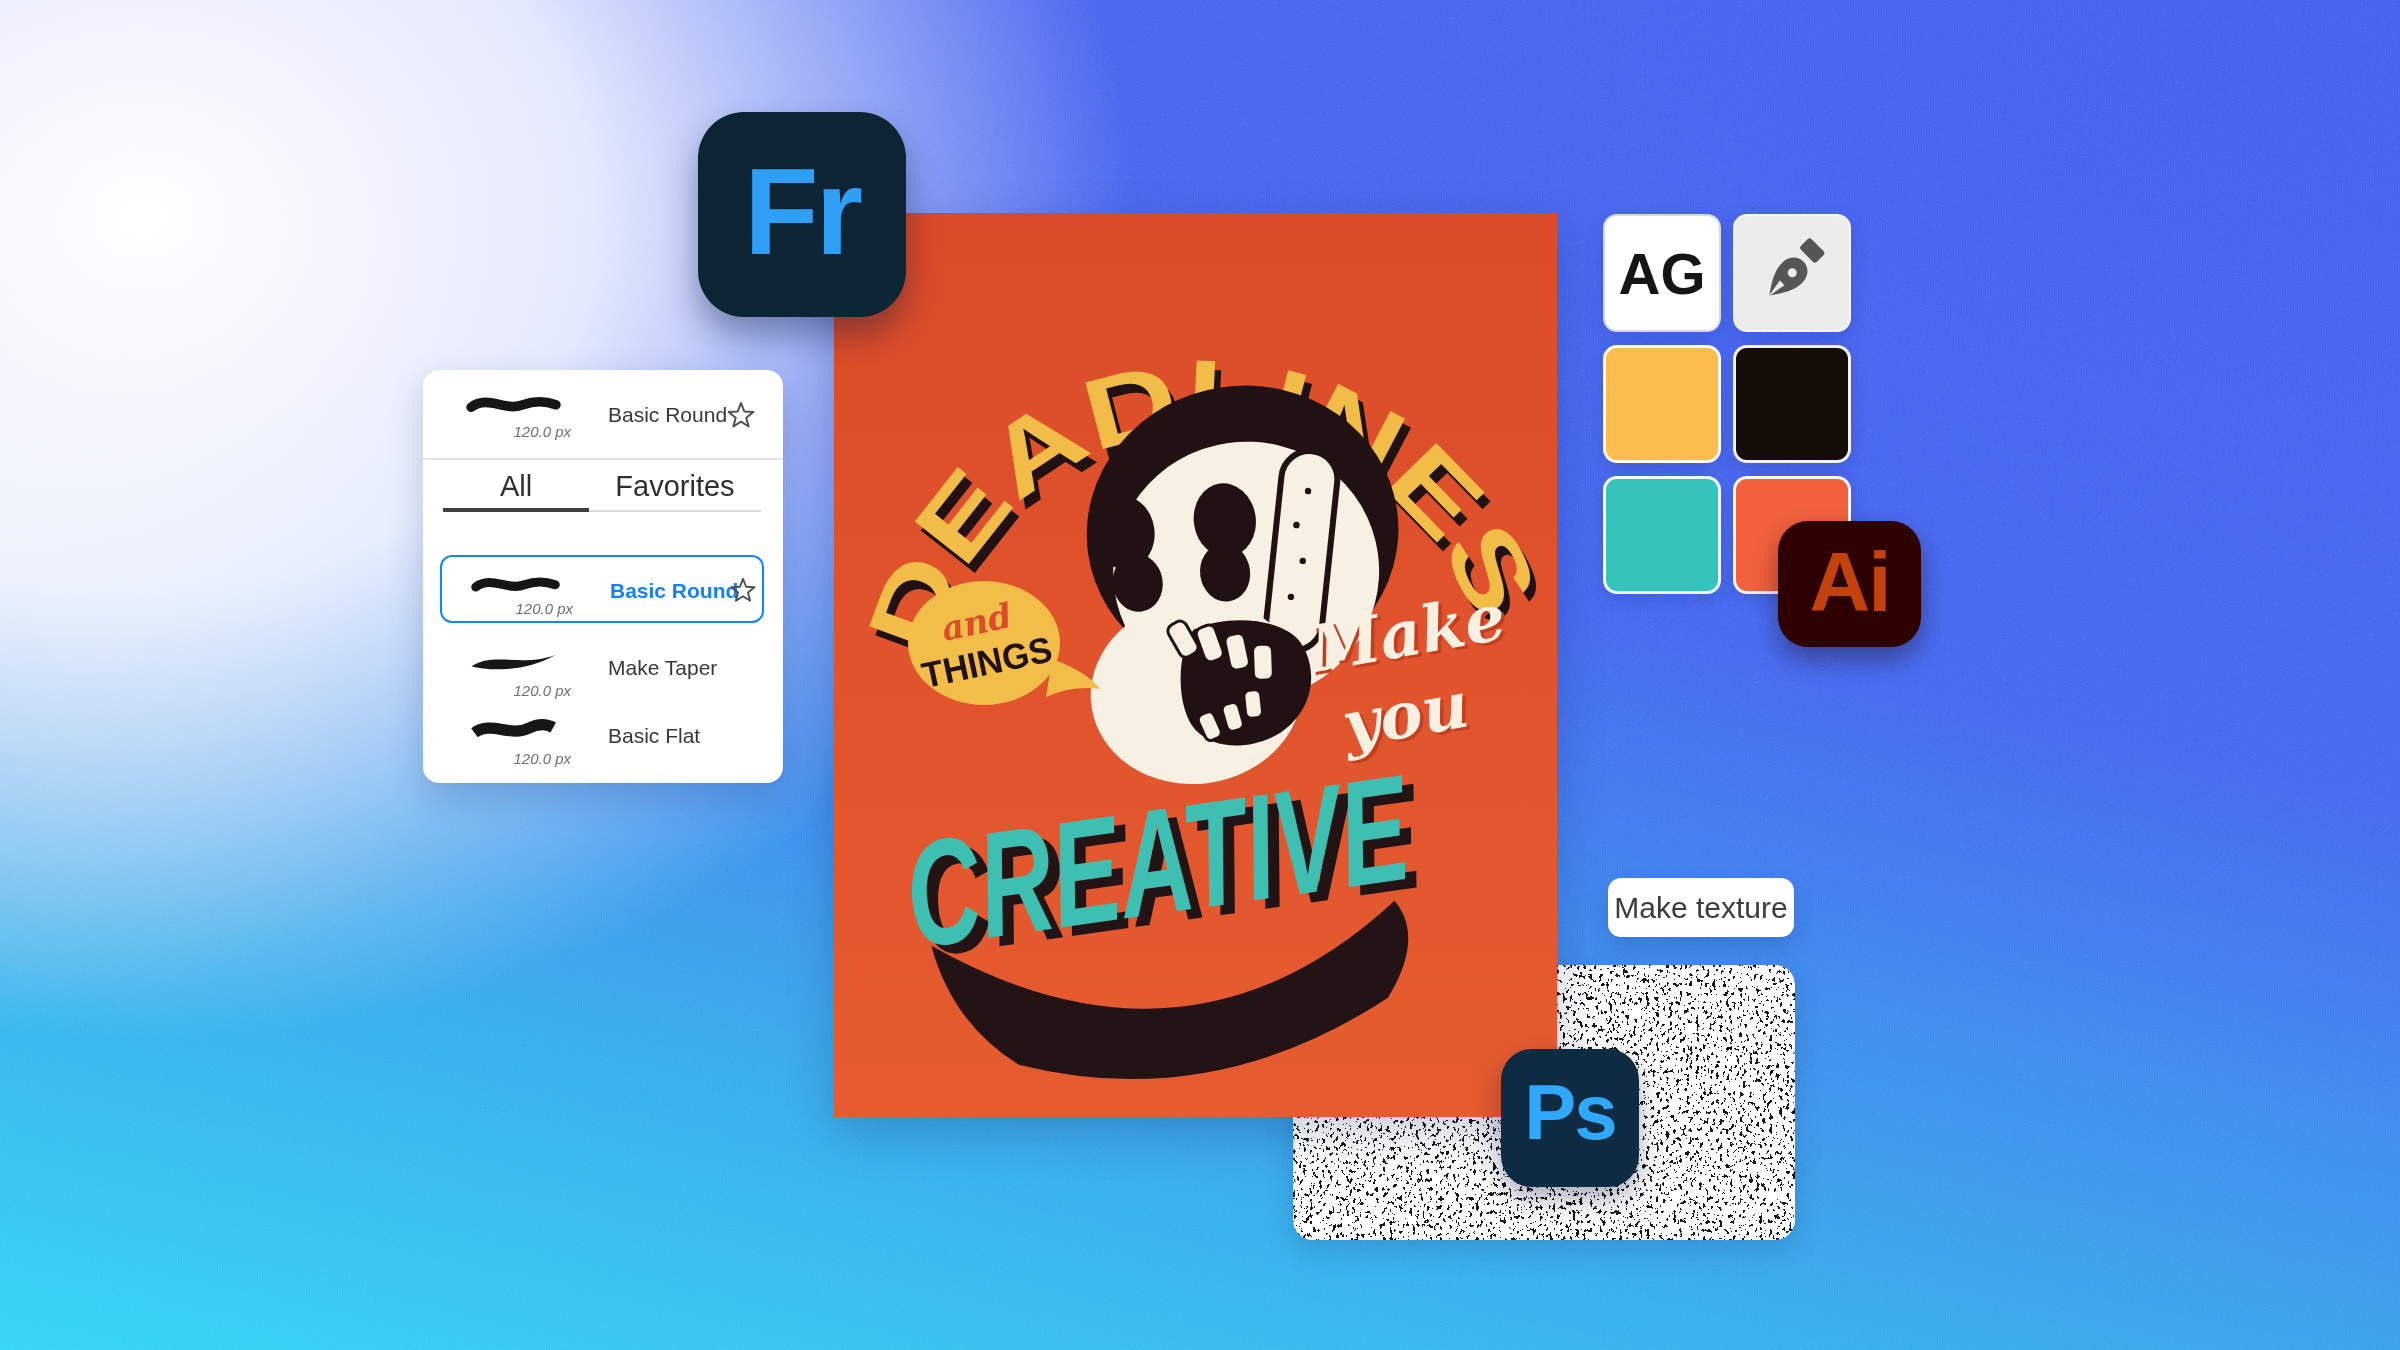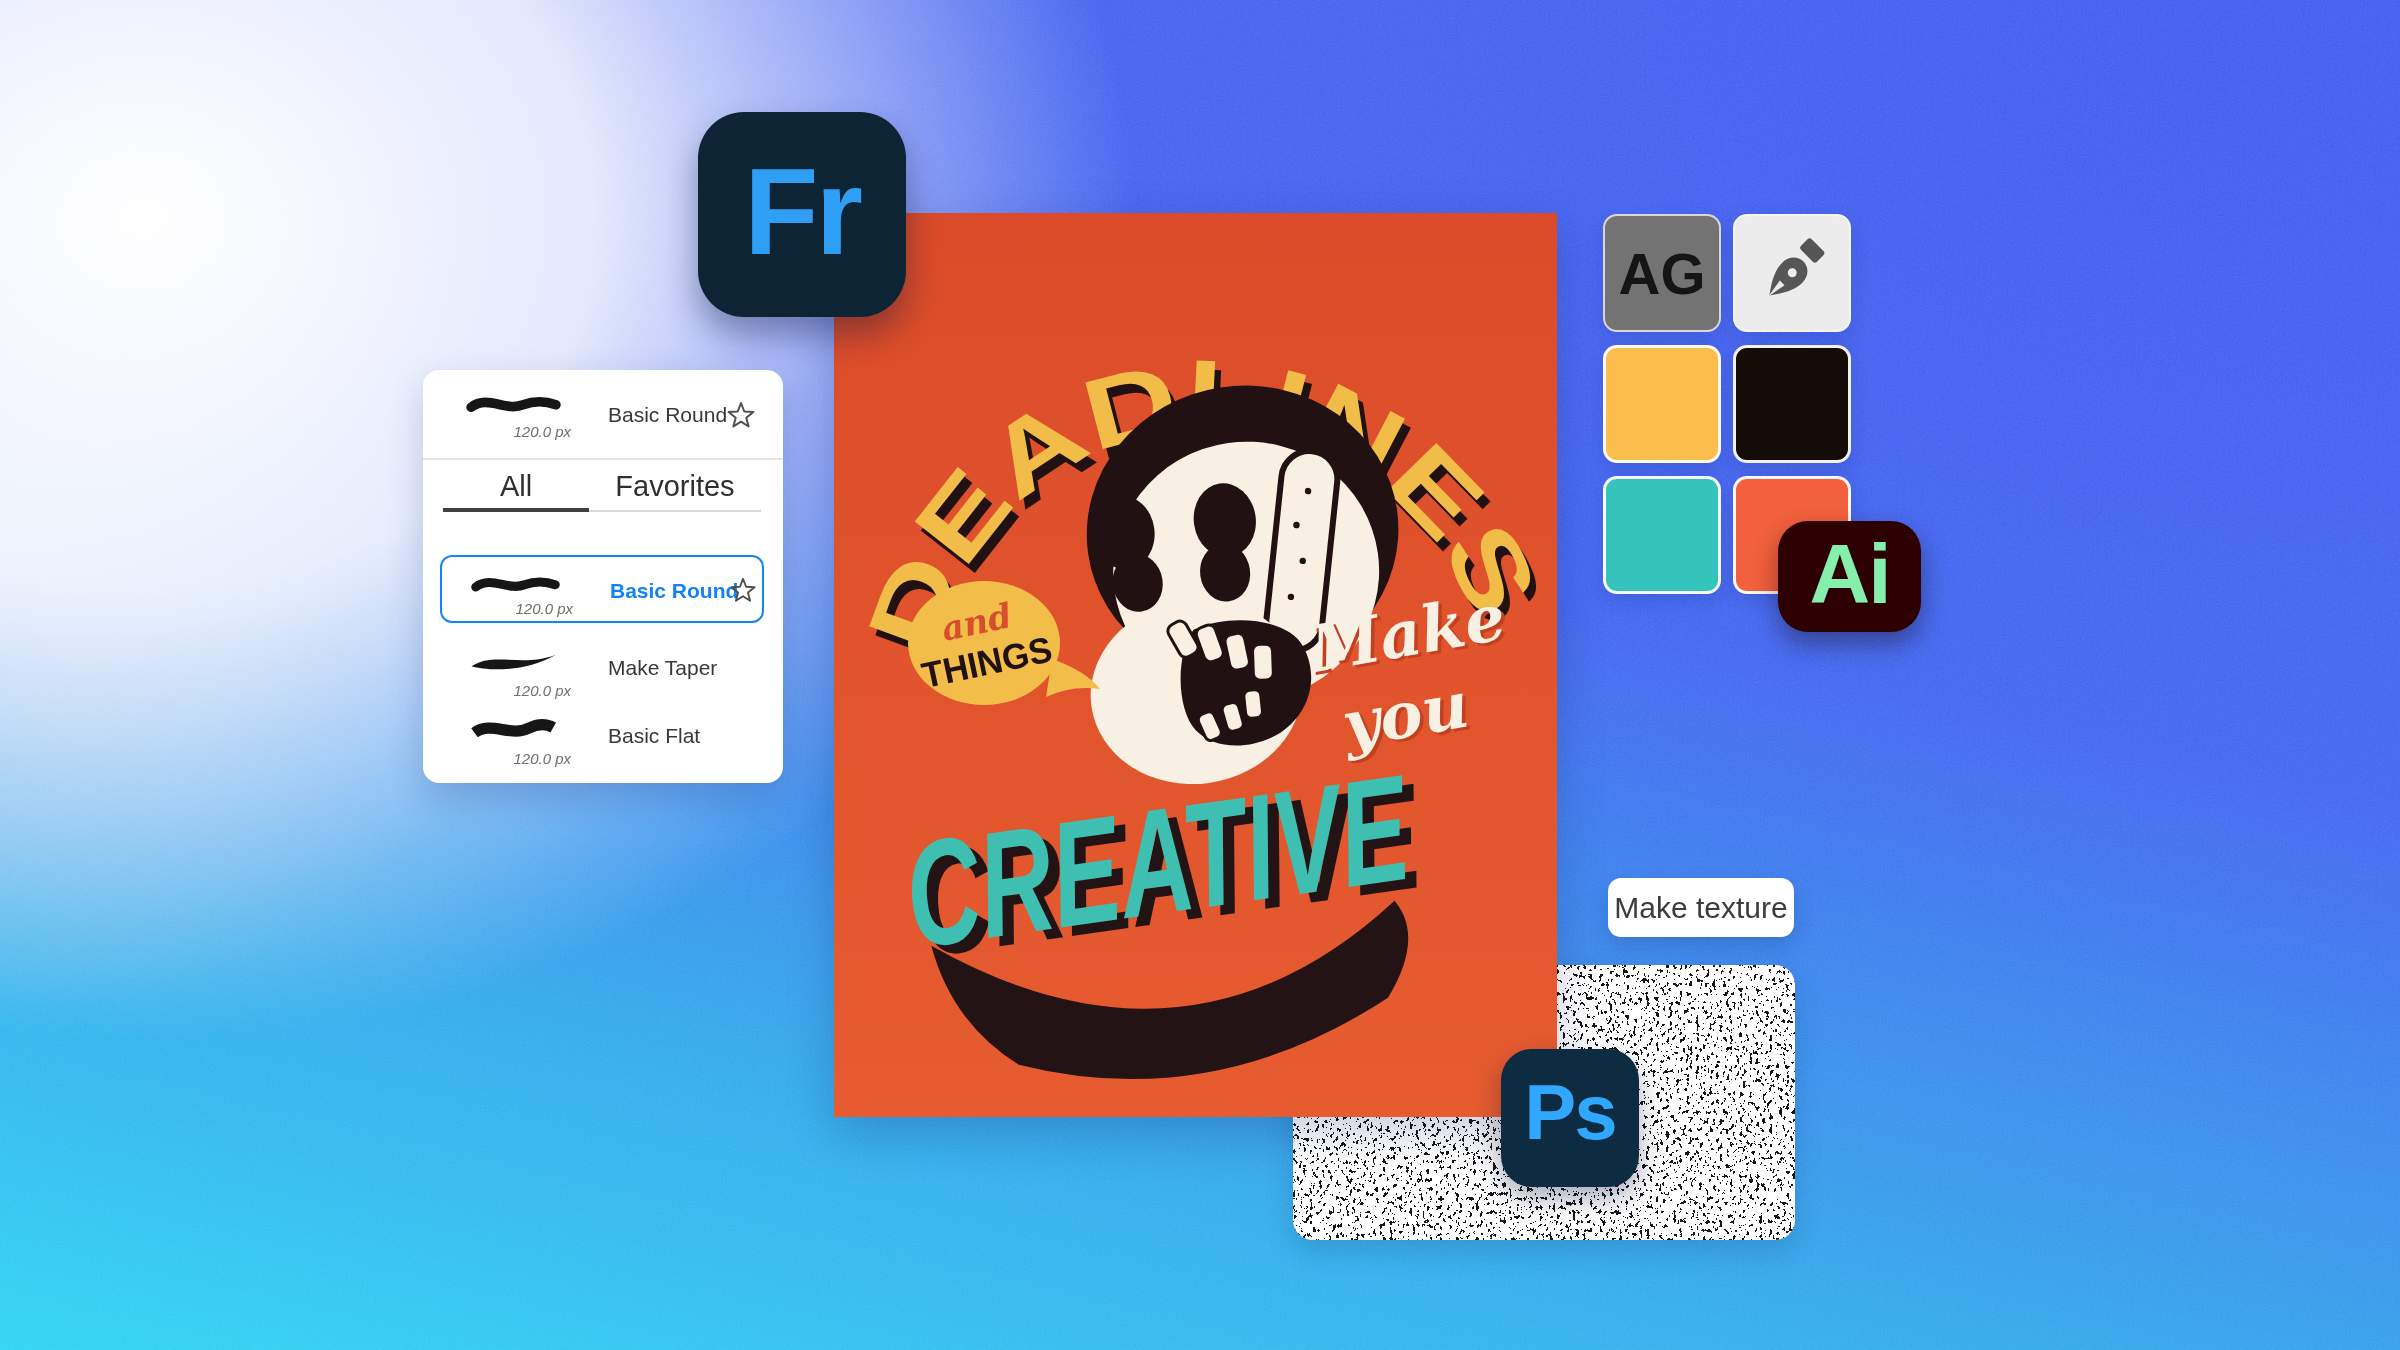--- a/index.html
+++ b/index.html
@@ -30,22 +30,22 @@
   .script-shadow{fill:#c2401f;}
   .big-word{font-family:"Liberation Sans",sans-serif;font-weight:700;font-style:italic;
       font-size:150px;fill:#3fbfb2;text-anchor:middle;}
   .big-word.bw-shadow{fill:#241314;}
   
   .app-icon{position:absolute;display:flex;align-items:center;justify-content:center;
       font-weight:700;z-index:5;user-select:none;}
   .icon-fresco{left:698px;top:112px;width:208px;height:205px;border-radius:46px;
       background:#0d2435;color:#2e9ff5;font-size:122px;letter-spacing:-3px;
       box-shadow:0 18px 34px rgba(8,18,60,.38);padding-bottom:6px;box-sizing:border-box;}
-  .icon-ai{left:1778px;top:521px;width:143px;height:111px;border-radius:30px;
-      background:#2d0001;color:#86efac;font-size:84px;letter-spacing:-2px;
+  .icon-ai{left:1778px;top:521px;width:143px;height:126px;border-radius:30px;
+      background:#2d0001;color:#c2410c;font-size:84px;letter-spacing:-2px;
       box-shadow:0 12px 26px rgba(20,5,5,.4);padding-bottom:4px;box-sizing:border-box;}
   .icon-ps{left:1501px;top:1049px;width:138px;height:138px;border-radius:31px;
       background:#0e2c41;color:#31a8ff;font-size:78px;letter-spacing:-2px;
       box-shadow:0 12px 26px rgba(8,18,60,.35);padding-bottom:12px;box-sizing:border-box;}
   
   .brush-panel{position:absolute;left:423px;top:370px;width:360px;height:413px;
       background:#ffffff;border-radius:16px;z-index:4;
       box-shadow:0 14px 36px rgba(15,35,110,.20);color:#333;}
   .brush-panel .abs{position:absolute;}
   .size-label{font-size:15px;color:#6f6f6f;text-align:right;width:115px;font-style:italic;}
@@ -239,21 +239,21 @@
     <div class="brush-row row-flat">
       <svg class="abs" style="left:33px;top:8px" width="115" height="30" viewBox="0 0 120 40">
         <path d="M8 25 C 30 9 56 31 80 19 C 96 11 106 14 113 18" fill="none" stroke="#161616" stroke-width="15" stroke-linecap="butt"></path>
       </svg>
       <div class="abs size-label" style="left:33px;top:44px">120.0 px</div>
       <div class="abs name-label" style="left:185px;top:18px">Basic Flat</div>
     </div>
   </div>
 
   <div class="swatch-grid">
-    <div class="tile tile-ag" style="background: #737373;">
+    <div class="tile tile-ag" style="background: #ffffff;">
       <span>AG</span>
     </div>
     <div class="tile tile-pen" style="background: rgb(236, 236, 236);">
       <svg width="72" height="72" viewBox="0 0 48 48">
         <g fill="#565656">
           <g transform="translate(21,27) rotate(225)">
             <path d="M0,-17 C6,-9 9.5,-2 9.5,4.5 C9.5,11 5,15 0,15 C-5,15 -9.5,11 -9.5,4.5 C-9.5,-2 -6,-9 0,-17 Z"></path>
             <circle cx="0" cy="4.5" r="3" fill="#ececec"></circle>
             <path d="M0,-18 L2.2,-5 L-2.2,-5 Z" fill="#ececec"></path>
           </g>

